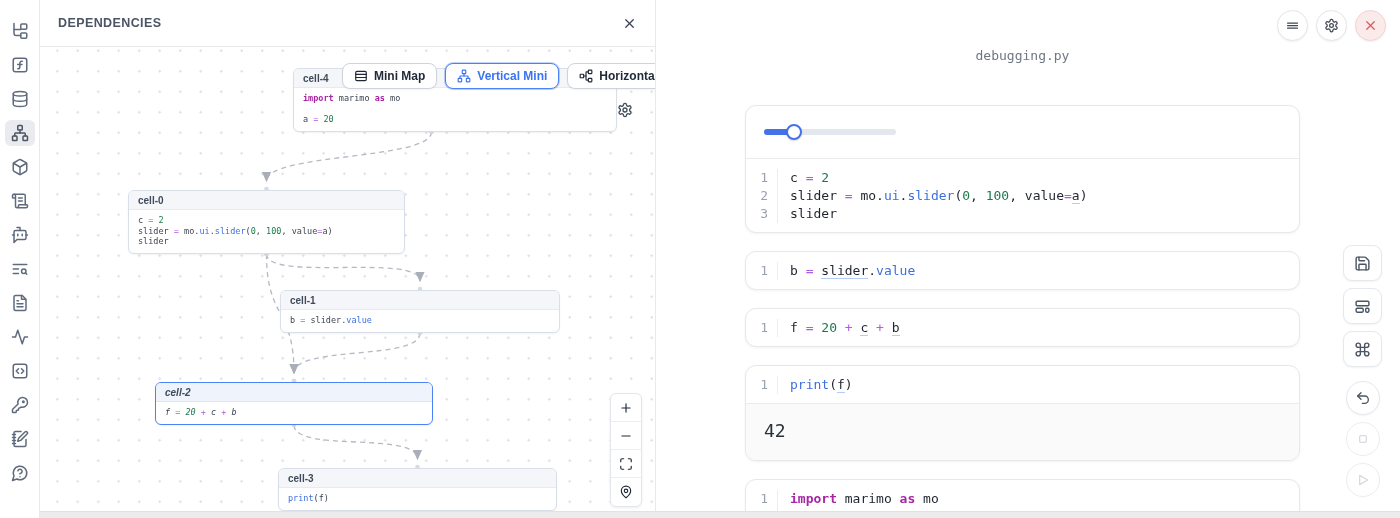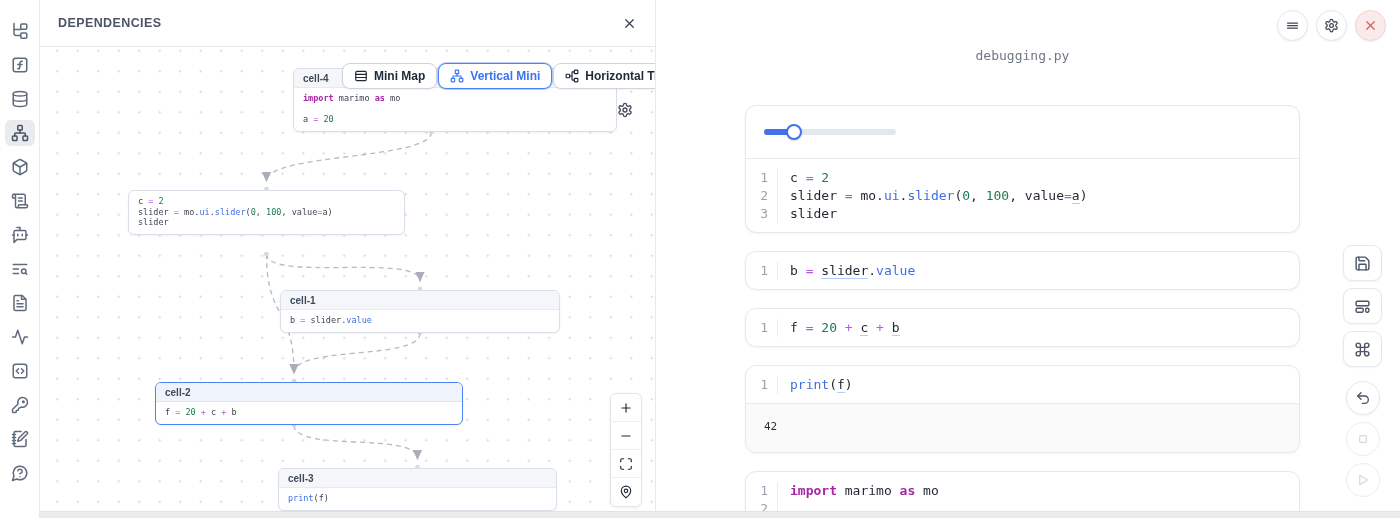--- a/index.html
+++ b/index.html
@@ -36,21 +36,21 @@
 
   .gnode { position:absolute; background:#fff; border:1px solid #d9dfe8; border-radius:6px;
            box-shadow:0 1px 2px rgba(15,23,42,.05); overflow:hidden; z-index:2; cursor:pointer; }
   .gnode.sel { border:1.5px solid #4c82f7; }
   .gnode-h { background:#f4f6f9; padding:4px 9px 3px; font-size:10px; font-weight:bold; color:#3f4a5a;
              border-bottom:1px solid #e7ebf0; }
   .gnode.sel .gnode-h { background:#eef3fc; border-bottom-color:#dbe6f8; }
   .gnode-b { padding:5px 9px 6px; font-family:"DejaVu Sans Mono",monospace; font-size:8.5px;
              line-height:10.6px; color:#3d4452; white-space:pre; }
 
-  .toolbar { position:absolute; top:16px; left:302px; display:flex; gap:1px; z-index:6; }
+  .toolbar { position:absolute; top:16px; left:302px; display:flex; gap:8px; z-index:6; }
   .tb-btn { display:flex; align-items:center; gap:6px; background:#fff; border:1px solid #cfd4dc;
             border-radius:8px; padding:0 11px; height:26px; font-size:12px; font-weight:bold;
             color:#1f2937; box-shadow:0 1px 2px rgba(0,0,0,.05); cursor:pointer; white-space:nowrap; }
   .tb-btn .ic svg { width:14px; height:14px; }
   .tb-btn.active { border-color:#4c82f7; color:#3b74f2;
                    box-shadow:0 0 0 1px rgba(76,130,247,.35), 0 1px 2px rgba(0,0,0,.05); }
 
   .graph-gear { position:absolute; top:55px; right:22px; background:none; border:none; color:#444c5c;
                 cursor:pointer; z-index:6; }
   .graph-gear .ic svg { width:16px; height:16px; }
@@ -82,21 +82,21 @@
   .sl-fill { position:absolute; left:0; top:0; height:6px; border-radius:3px; background:var(--accent,#4472e8); }
   .sl-thumb { position:absolute; top:50%; width:16px; height:16px; border-radius:50%; background:#fff;
               border:2px solid var(--accent,#4472e8); transform:translateY(-50%);
               box-shadow:0 1px 2px rgba(0,0,0,.15); cursor:grab; }
   .cell-code { display:flex; padding:10px 0 9px; font-family:"DejaVu Sans Mono",monospace;
                font-size:13px; line-height:18px; cursor:text; }
   .gutter { width:32px; text-align:right; color:#9aa2ae; border-right:1px solid #ebedf0;
             padding-right:9px; flex:none; }
   .lines { padding-left:12px; white-space:pre; color:#1f2430; }
   .cell-out { border-top:1px solid #e9ebee; background:#fafafa; padding:16px 18px 19px;
-              font-family:"DejaVu Sans Mono",monospace; font-size:11px; color:#2b2f36; }
+              font-family:"DejaVu Sans Mono",monospace; font-size:18px; color:#2b2f36; }
 
   .tk-k { color:var(--keyword,#a626a4); font-weight:bold; }
   .tk-n { color:var(--number,#1b7a4d); }
   .tk-o { color:var(--operator,#b05ce0); }
   .tk-p { color:var(--property,#3d6fe0); }
   .tk-v, .tk-x { color:inherit; }
   .tk-u { color:inherit; border-bottom:1.5px solid var(--underline,#b3cdf7); }
 
   .actions { position:absolute; left:687px; top:245px; display:flex; flex-direction:column;
              align-items:center; gap:7px; }
@@ -369,27 +369,28 @@
               <circle cx="12" cy="10" r="3"></circle>
             </svg>
           </span>
         </button>
       </div>
   <div class="gnode" style="left: 253px; top: 21px; width: 324px;">
         <div class="gnode-h">cell-4</div>
         <div class="gnode-b"><div class="cl"><span class="tk-k">import</span><span class="tk-x"> marimo </span><span class="tk-k">as</span><span class="tk-x"> mo</span></div><div class="cl">&nbsp;</div><div class="cl"><span class="tk-v">a</span><span class="tk-o"> = </span><span class="tk-n">20</span></div></div>
       </div>
       <div class="gnode" style="left: 88px; top: 143px; width: 277px;">
+        <div class="gnode-h">cell-0</div>
         <div class="gnode-b"><div class="cl"><span class="tk-v">c</span><span class="tk-o"> = </span><span class="tk-n">2</span></div><div class="cl"><span class="tk-v">slider</span><span class="tk-o"> = </span><span class="tk-v">mo</span><span class="tk-x">.</span><span class="tk-p">ui</span><span class="tk-x">.</span><span class="tk-p">slider</span><span class="tk-x">(</span><span class="tk-n">0</span><span class="tk-x">, </span><span class="tk-n">100</span><span class="tk-x">, </span><span class="tk-v">value</span><span class="tk-o">=</span><span class="tk-v">a</span><span class="tk-x">)</span></div><div class="cl"><span class="tk-v">slider</span></div></div>
       </div>
       <div class="gnode" style="left: 240px; top: 243px; width: 280px;">
         <div class="gnode-h">cell-1</div>
         <div class="gnode-b"><div class="cl"><span class="tk-v">b</span><span class="tk-o"> = </span><span class="tk-v">slider</span><span class="tk-x">.</span><span class="tk-p">value</span></div></div>
       </div>
-      <div class="gnode sel" style="left: 115px; top: 335px; width: 308px;">
+      <div class="gnode sel" style="left: 115px; top: 335px; width: 278px; font-style: italic;">
         <div class="gnode-h">cell-2</div>
         <div class="gnode-b"><div class="cl"><span class="tk-v">f</span><span class="tk-o"> = </span><span class="tk-n">20</span><span class="tk-o"> + </span><span class="tk-v">c</span><span class="tk-o"> + </span><span class="tk-v">b</span></div></div>
       </div>
       <div class="gnode" style="left: 238px; top: 421px; width: 279px;">
         <div class="gnode-h">cell-3</div>
         <div class="gnode-b"><div class="cl"><span class="tk-p">print</span><span class="tk-x">(</span><span class="tk-v">f</span><span class="tk-x">)</span></div></div>
       </div>
     </div>
 </section>
 

